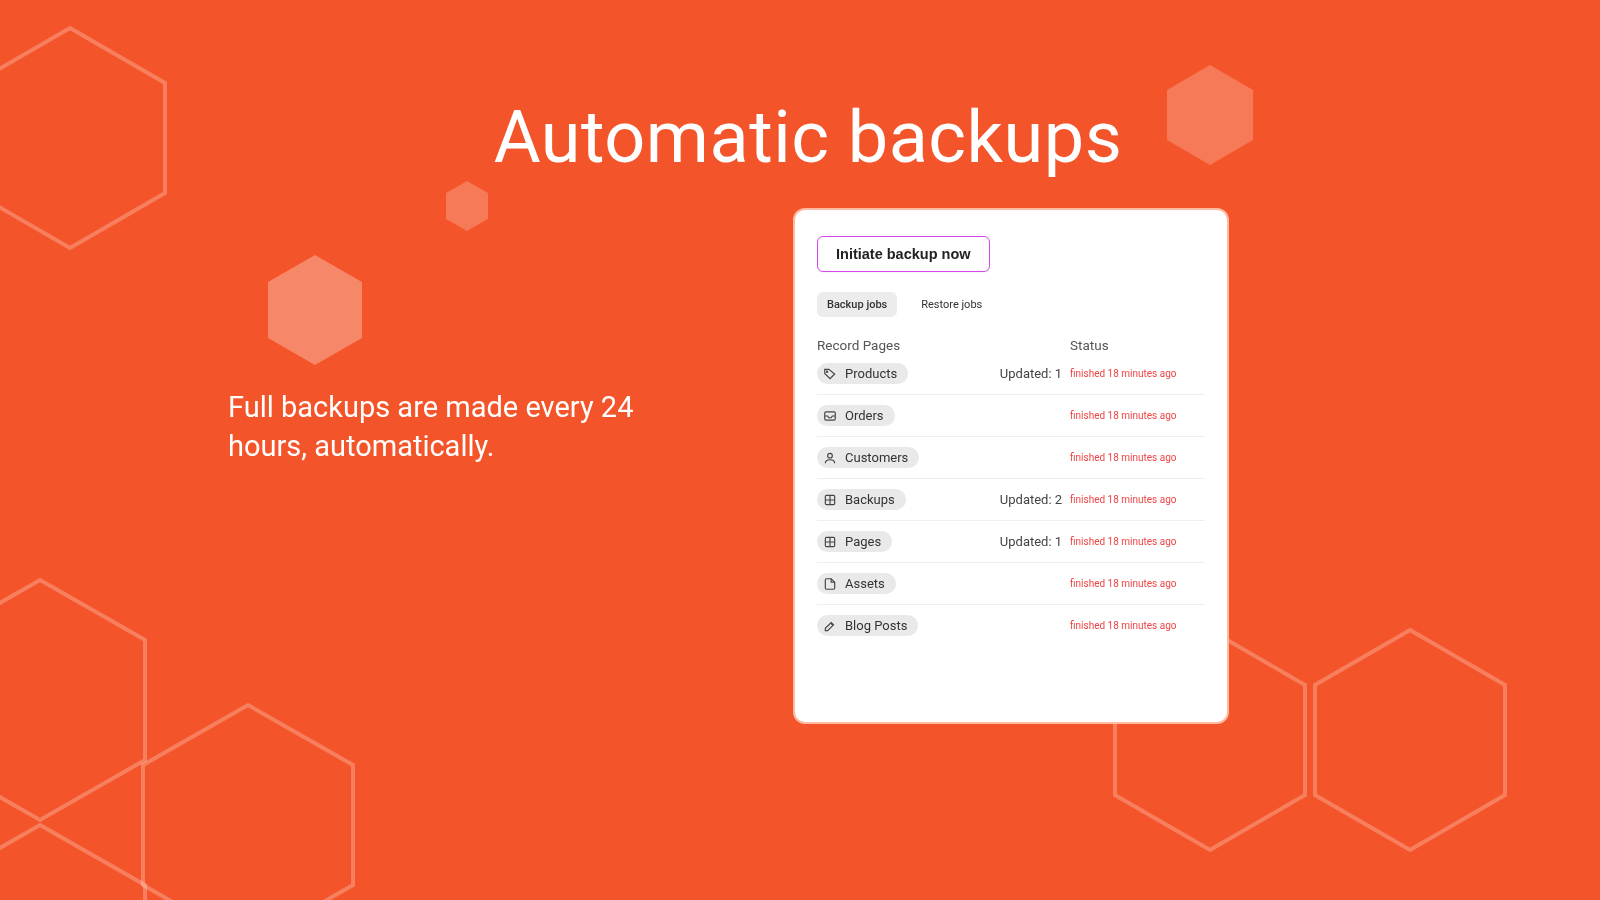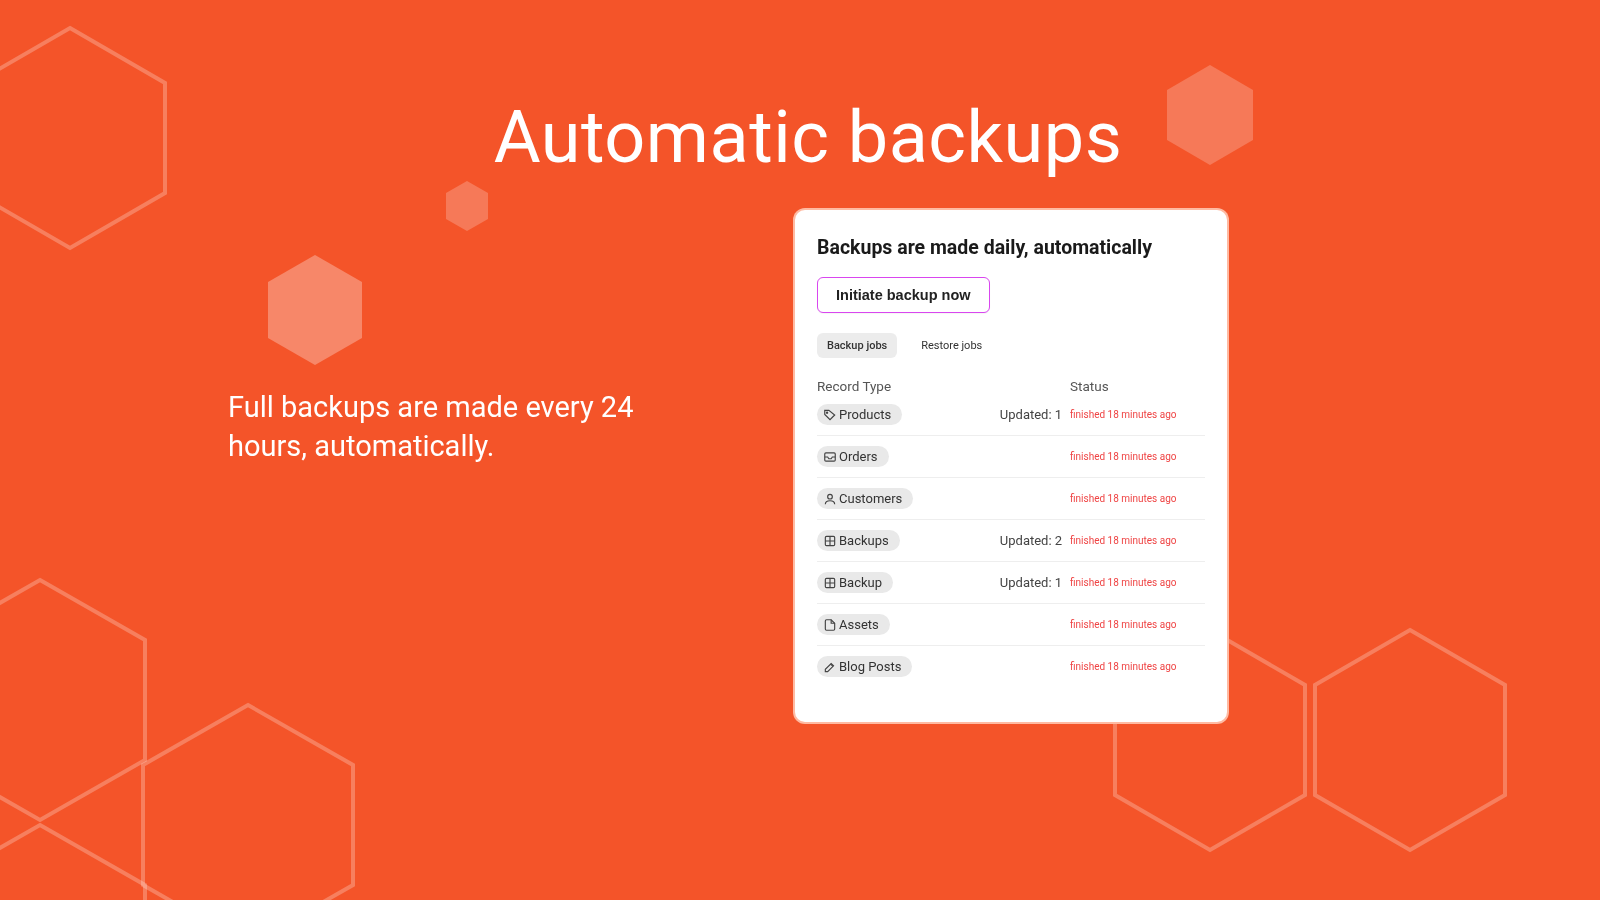--- a/index.html
+++ b/index.html
@@ -100,21 +100,21 @@
       display: flex;
       align-items: center;
       padding: 10px 0;
       border-bottom: 1px solid #eee;
       font-size: 13.5px;
     }
     .row:last-child { border-bottom: none; }
     .record-pill {
       display: inline-flex;
       align-items: center;
-      gap: 2px;
+      gap: 8px;
       background: #e9e9e9;
       border-radius: 12px;
       padding: 3px 11px 3px 6px;
       font-size: 13px;
       color: #333;
     }
     .record-pill .ico { width: 14px; height: 14px; display: inline-flex; align-items: center; justify-content: center; }
     .record-pill svg { width: 14px; height: 14px; }
     .updated-cell { color: #444; font-size: 13px; }
     .status-cell { color: #ef4444; font-size: 10px; }
@@ -152,30 +152,29 @@
     <polygon class="hex-outline" points="110,10 205,65 205,175 110,230 15,175 15,65"></polygon>
   </svg>
 
 <h1 class="page-title">Automatic backups</h1>
 
 <div class="description">
   <p>Full backups are made every 24 hours, automatically.</p>
 </div>
 
 <div class="panel">
-  <div class="panel-title">Backups are made daily, automatically</div>
   <button class="initiate-btn">Initiate backup now</button>
 
   <div class="tabs">
     <div class="tab active">Backup jobs</div>
     <div class="tab">Restore jobs</div>
   </div>
 
   <div class="table-header">
-    <div class="col-record">Record Type</div>
+    <div class="col-record">Record Pages</div>
     <div class="col-updated"></div>
     <div class="col-status">Status</div>
   </div>
 
   <div id="rows-container">
       <div class="row">
         <div class="col-record"><span class="record-pill">
             <span class="ico">
               <svg viewBox="0 0 24 24" fill="none" stroke="#444" stroke-width="2">
                 <path d="M20 12l-8 8-9-9V4h7l10 8z"></path>
@@ -227,21 +226,21 @@
         <div class="col-status status-cell">finished 18 minutes ago</div>
       </div>
       <div class="row">
         <div class="col-record"><span class="record-pill">
             <span class="ico">
               <svg viewBox="0 0 24 24" fill="none" stroke="#444" stroke-width="2">
                 <rect x="4" y="4" width="16" height="16" rx="2"></rect>
                 <path d="M12 4v16M4 12h16"></path>
               </svg>
             </span>
-            <span>Backup</span>
+            <span>Pages</span>
           </span></div>
         <div class="col-updated updated-cell">Updated: 1</div>
         <div class="col-status status-cell">finished 18 minutes ago</div>
       </div>
       <div class="row">
         <div class="col-record"><span class="record-pill">
             <span class="ico">
               <svg viewBox="0 0 24 24" fill="none" stroke="#444" stroke-width="2">
                 <path d="M14 3H6a2 2 0 0 0-2 2v14a2 2 0 0 0 2 2h12a2 2 0 0 0 2-2V9l-6-6z"></path>
                 <path d="M14 3v6h6"></path>

